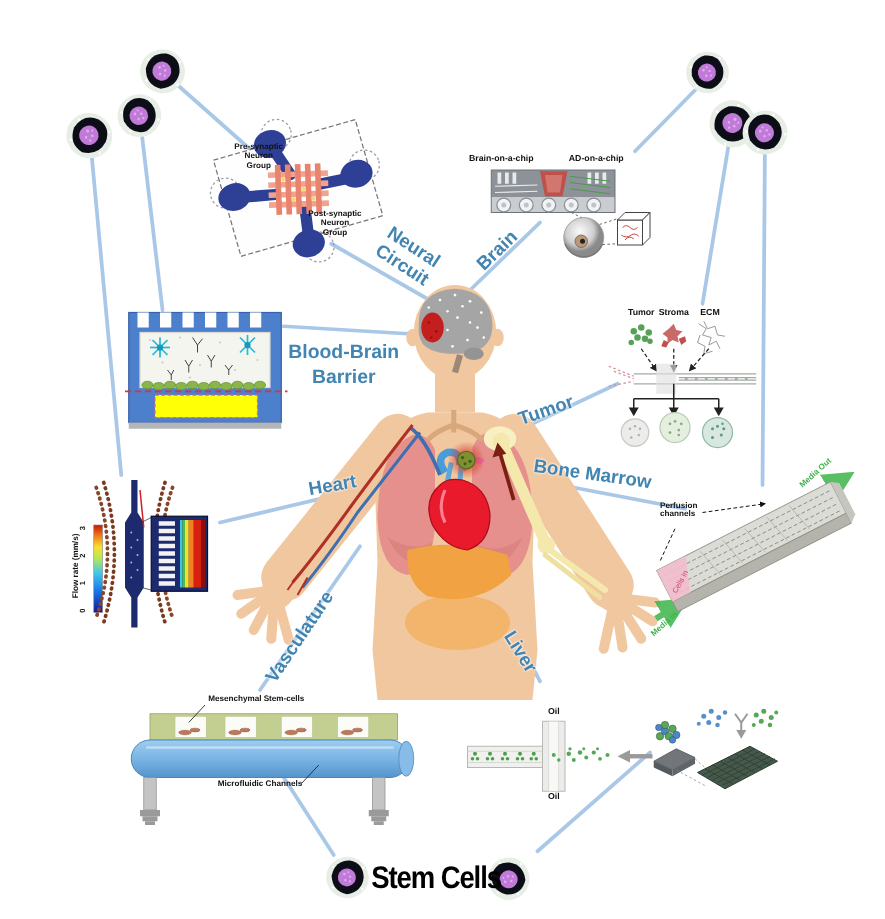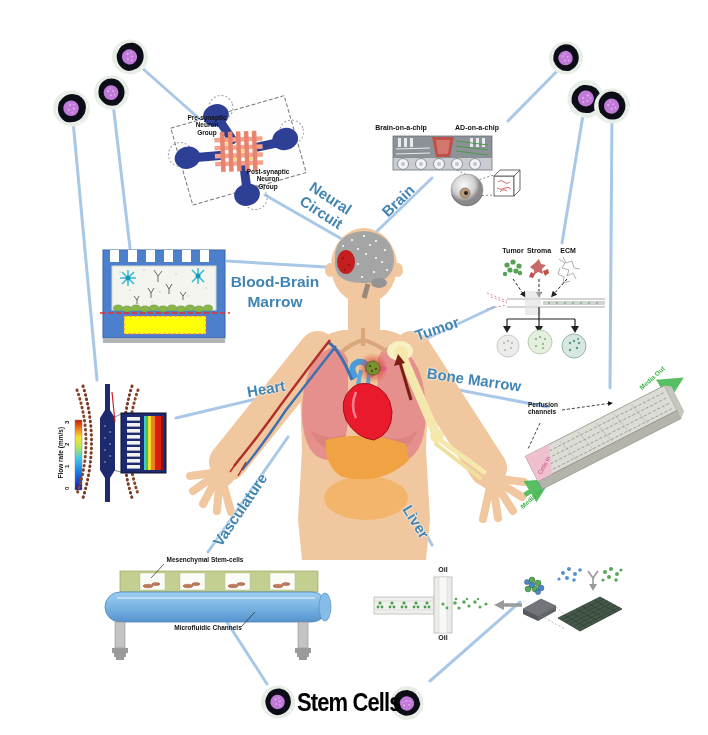--- a/index.html
+++ b/index.html
@@ -717,21 +717,21 @@
         </g>
 </svg>
 <div class="tiny nowrap" style="left:70px;top:11px;width:26px;font-size:7px">Oil</div>
 <div class="tiny nowrap" style="left:70px;top:79px;width:26px;font-size:7px">Oil</div>
 </div>
 
 <div class="lbl pre" style="left:296px;top:188px;width:60px;font-size:15px;transform:rotate(33deg)">Neural
 Circuit</div>
 <div class="lbl nowrap" style="left:373px;top:192px;width:50px;font-size:15px;transform:rotate(-44deg)">Brain</div>
 <div class="lbl pre" style="left:220px;top:272px;width:110px;font-size:15.5px;line-height:1.3">Blood-Brain
-Marrow</div>
+Barrier</div>
 <div class="lbl nowrap" style="left:409px;top:320px;width:56px;font-size:15px;transform:rotate(-19deg)">Tumor</div>
 <div class="lbl nowrap" style="left:241px;top:380px;width:50px;font-size:15px;transform:rotate(-10deg)">Heart</div>
 <div class="lbl nowrap" style="left:426px;top:371px;width:96px;font-size:15px;transform:rotate(8deg)">Bone Marrow</div>
 <div class="lbl nowrap" style="left:192px;top:501px;width:96px;font-size:15px;transform:rotate(-56deg)">Vasculature</div>
 <div class="lbl nowrap" style="left:394px;top:513px;width:44px;font-size:15px;transform:rotate(58deg)">Liver</div>
 
 <div id="title">Stem Cells</div>
 
 </div>
 

